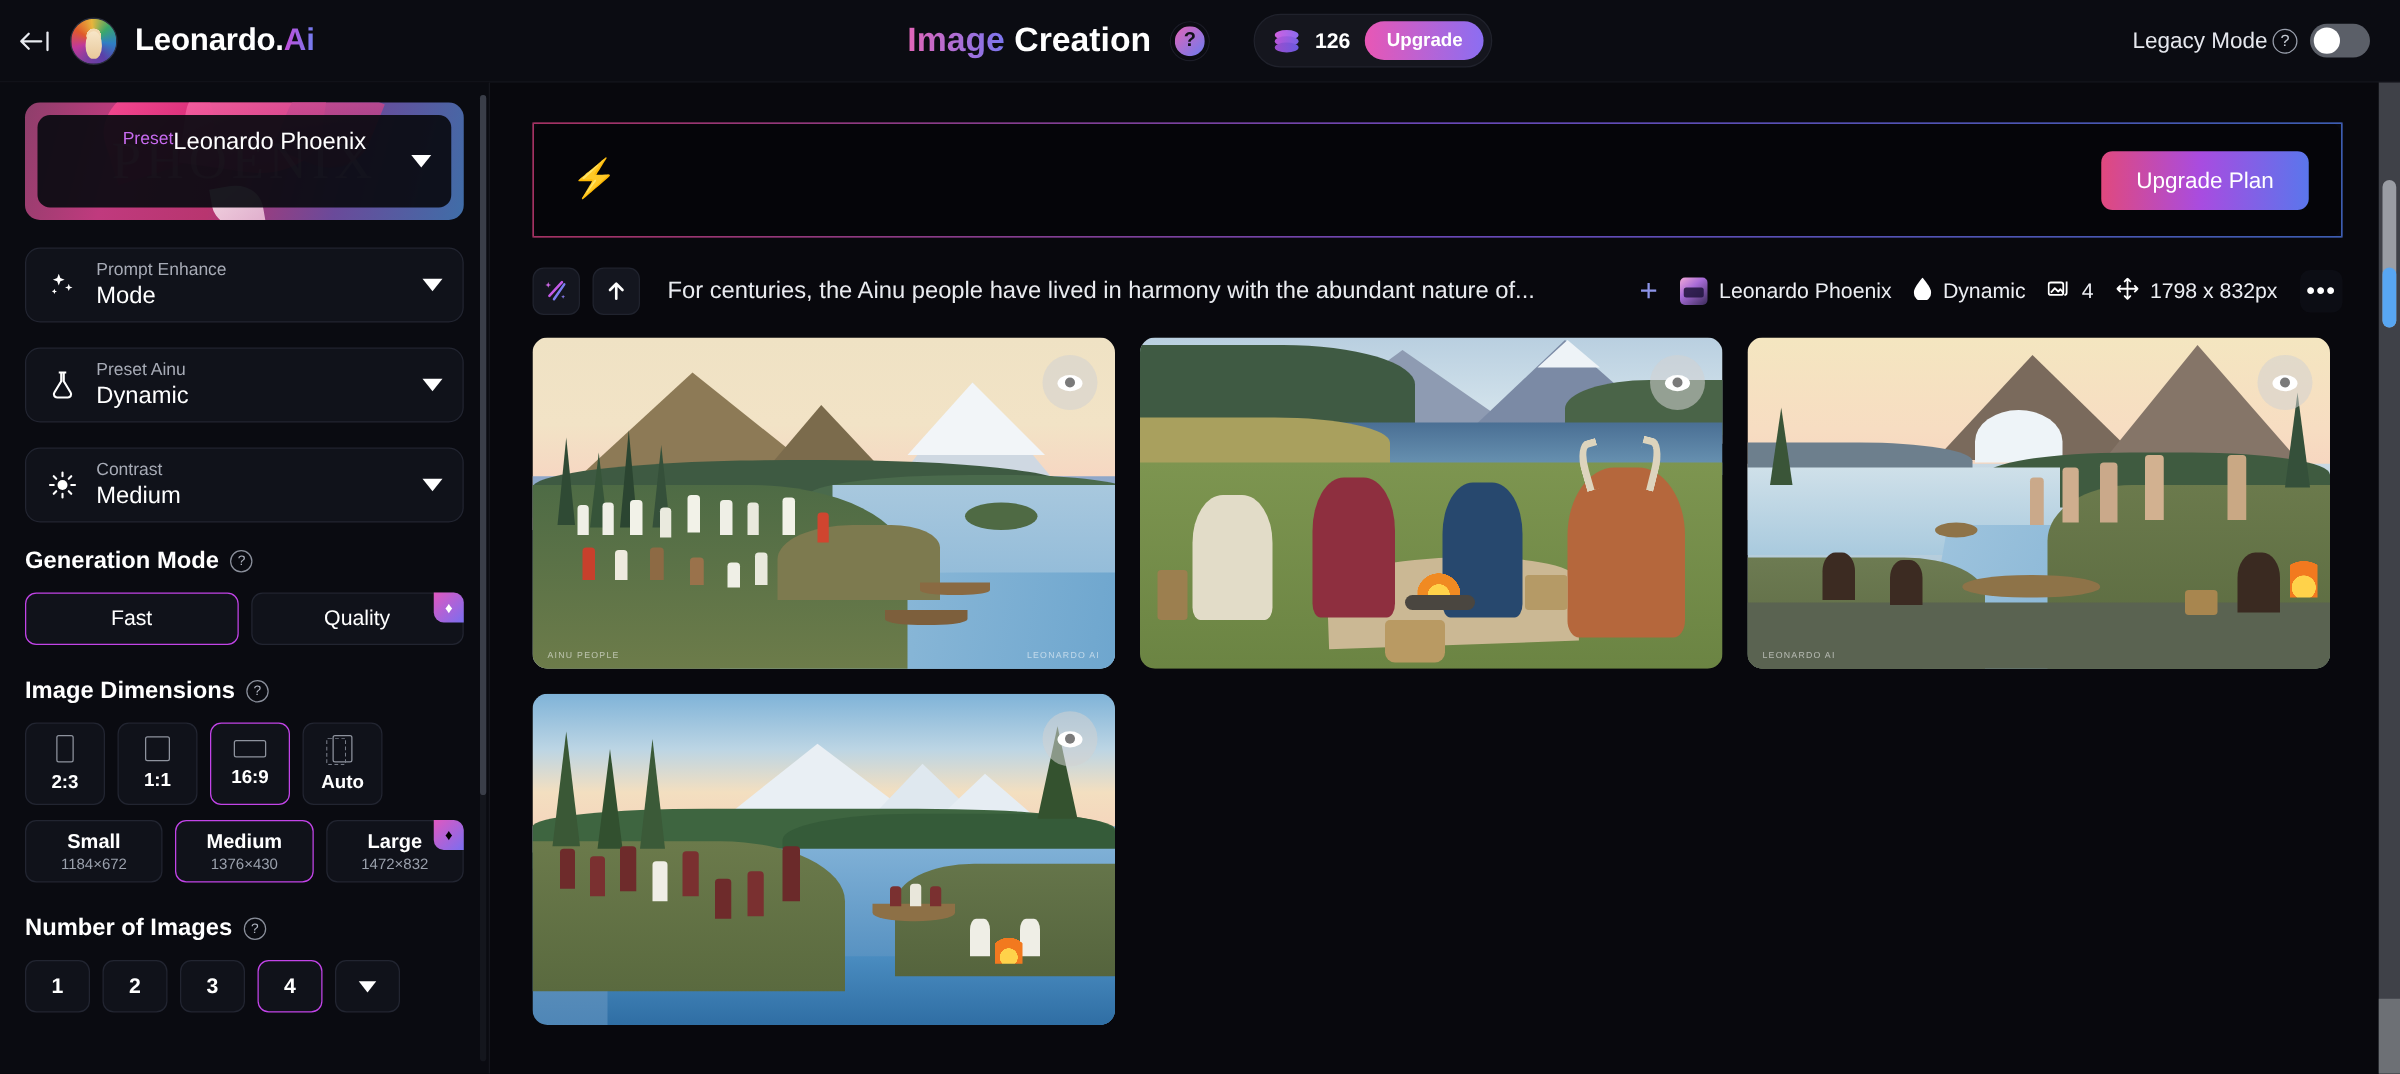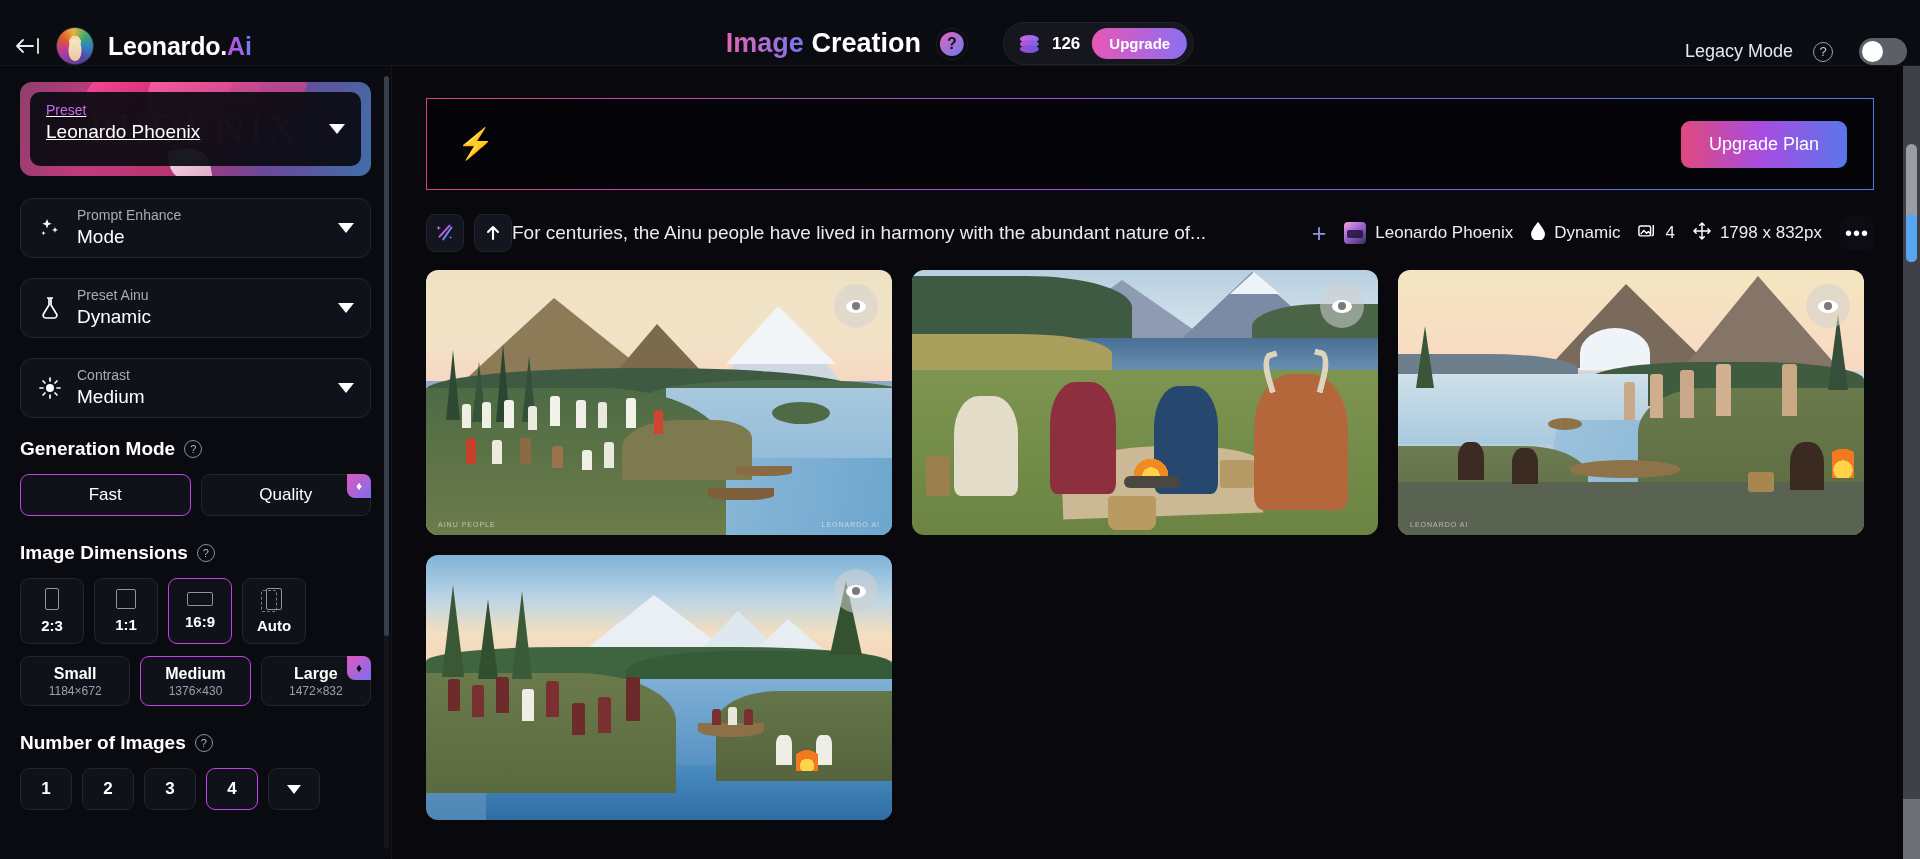--- a/index.html
+++ b/index.html
@@ -9,21 +9,21 @@
     font-family: "Liberation Sans", sans-serif;
     overflow: hidden;
     color: #fff;
   }
   .app { position: relative; width: 1920px; height: 859px; display: flex; flex-direction: column; background:#08080d; }
 
   
   .topbar {
     height: 66px; flex: 0 0 66px;
     background: #0b0c12;
-    display: flex; align-items: flex-end;
+    display: flex; align-items: center;
     position: relative;
     border-bottom: 1px solid #14151c;
   }
   .tb-left { display: flex; align-items: center; gap: 14px; padding-left: 14px; width: 392px; }
   .collapse-icon { width: 28px; height: 28px; display:flex; align-items:center; justify-content:center; cursor:pointer; }
   .collapse-icon svg { display:block; }
   .logo-mark {
     width: 38px; height: 38px; border-radius: 50%;
     background:
       radial-gradient(circle at 50% 38%, #f3d9b1 0 20%, transparent 21%),
@@ -65,21 +65,21 @@
   .coin i:nth-child(2){ top: 5px; background: linear-gradient(90deg,#b855d8,#7a63e6); }
   .coin i:nth-child(3){ top: 10px; background: linear-gradient(90deg,#9c4ecd,#6a5ae0); }
   .token-count { font-size: 17px; font-weight: 700; }
   .upgrade-chip {
     background: linear-gradient(90deg, #e857b5, #8b6ef2);
     color:#fff; font-size: 15px; font-weight: 700;
     border-radius: 999px; padding: 7px 17px; border: none; cursor:pointer;
     font-family: inherit;
   }
 
-  .tb-right { margin-left:auto; display:flex; align-items:center; gap: 20px; padding-right: 13px; }
+  .tb-right { margin-left:auto; display:flex; align-items:center; gap: 4px; padding-right: 24px; }
   .legacy-label { font-size: 18px; color: #e6e8ee; font-weight: 400; }
   .qmark {
     width: 20px; height: 20px; border-radius: 50%;
     border: 1.6px solid #9aa0ad; color:#c5cad3;
     font-size: 13px; display:flex; align-items:center; justify-content:center;
     cursor:pointer;
   }
   .toggle {
     width: 48px; height: 27px; border-radius: 999px; background: #5b5f68;
     position: relative; cursor:pointer; margin-left: 6px;
@@ -109,21 +109,21 @@
     color: rgba(255,255,255,0.30); font-weight: 400;
   }
   .feather { position:absolute; border-radius: 50% 0 50% 0; opacity:.85; }
   .f1 { left: 62px; top:-16px; width: 90px; height: 70px; background: linear-gradient(150deg,#ff4f95,#cf1d6e); transform: rotate(-18deg); }
   .f2 { left: 128px; top:-24px; width: 110px; height: 80px; background: linear-gradient(150deg,#ff74ad,#d32b7d); transform: rotate(8deg); }
   .f3 { left: 208px; top:-14px; width: 70px; height: 66px; background: linear-gradient(150deg,#e0559c,#8e2f72); transform: rotate(22deg); }
   .f4 { left: 150px; top: 66px; width: 40px; height: 34px; background: linear-gradient(150deg,#fff,#f3c8de); opacity:.8; transform: rotate(-10deg); border-radius: 0 60% 0 60%; }
   .preset-inner {
     position:absolute; left: 10px; right:10px; top: 10px; bottom: 10px;
     background: rgba(10,11,17,0.93); border-radius: 10px;
-    padding: 9px 16px; display:flex; flex-direction:column; text-decoration:underline;
+    padding: 9px 16px; display:flex; flex-direction:row; justify-content:center;
   }
   .field-label { font-size: 14px; color: #a7abb6; line-height: 18px; }
   .preset-inner .field-label { color: #c86bf0; }
   .field-value { font-size: 19px; color:#fff; line-height: 26px; font-weight: 400; }
   .caret {
     position:absolute; right: 16px; top:50%; transform:translateY(-50%);
     width:0; height:0; border-left: 8px solid transparent; border-right: 8px solid transparent; border-top: 10px solid #fff;
   }
   .select-row {
     position:relative; display:flex; align-items:center; gap: 14px;
@@ -201,21 +201,21 @@
     border-radius: 9px; padding: 13px 28px; cursor:pointer; font-family: inherit;
   }
 
   .prompt-row { display:flex; align-items:center; gap: 0; margin-bottom: 18px; }
   .icon-sq {
     width: 38px; height: 38px; border-radius: 9px; background:#14161f; border:1px solid #20232e;
     display:flex; align-items:center; justify-content:center; cursor:pointer; flex:0 0 38px;
   }
   .icon-sq + .icon-sq { margin-left: 10px; }
   .prompt-text {
-    font-size: 19px; color:#e9ebf0; white-space:nowrap;
+    font-size: 19px; color:#e9ebf0; margin-left: 22px; white-space:nowrap;
     overflow:hidden; text-overflow:ellipsis; max-width: 700px;
   }
   .meta-row { margin-left:auto; display:flex; align-items:center; gap: 18px; }
   .meta-item { display:flex; align-items:center; gap: 9px; font-size: 17px; color:#eceef3; white-space:nowrap; }
   .plus-ico { font-size: 25px; color:#8d94e8; line-height:1; cursor:pointer; }
   .model-thumb {
     width: 22px; height:22px; border-radius:4px;
     background: linear-gradient(140deg,#f2a8d8,#a86cd8 40%, #3b2b5a);
     position:relative; overflow:hidden; flex:0 0 22px;
   }

